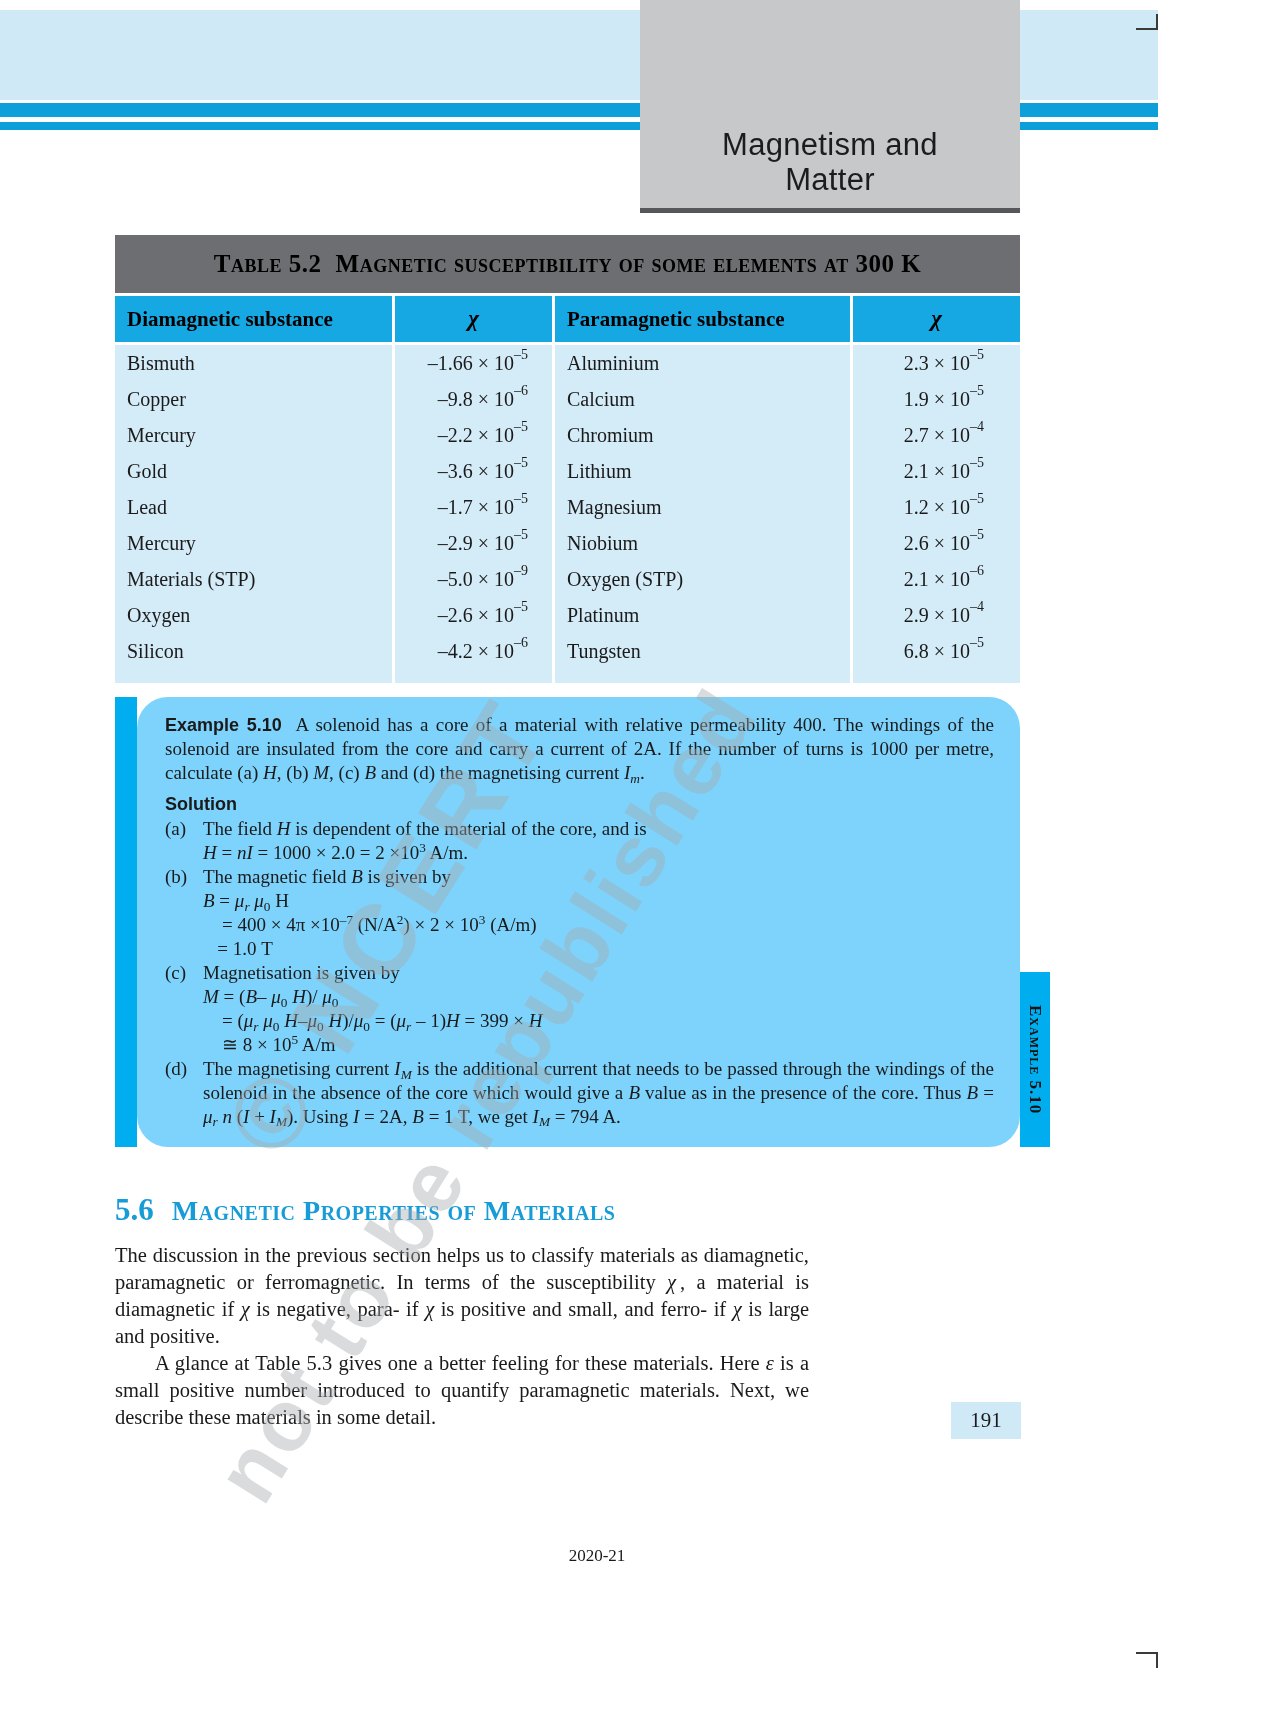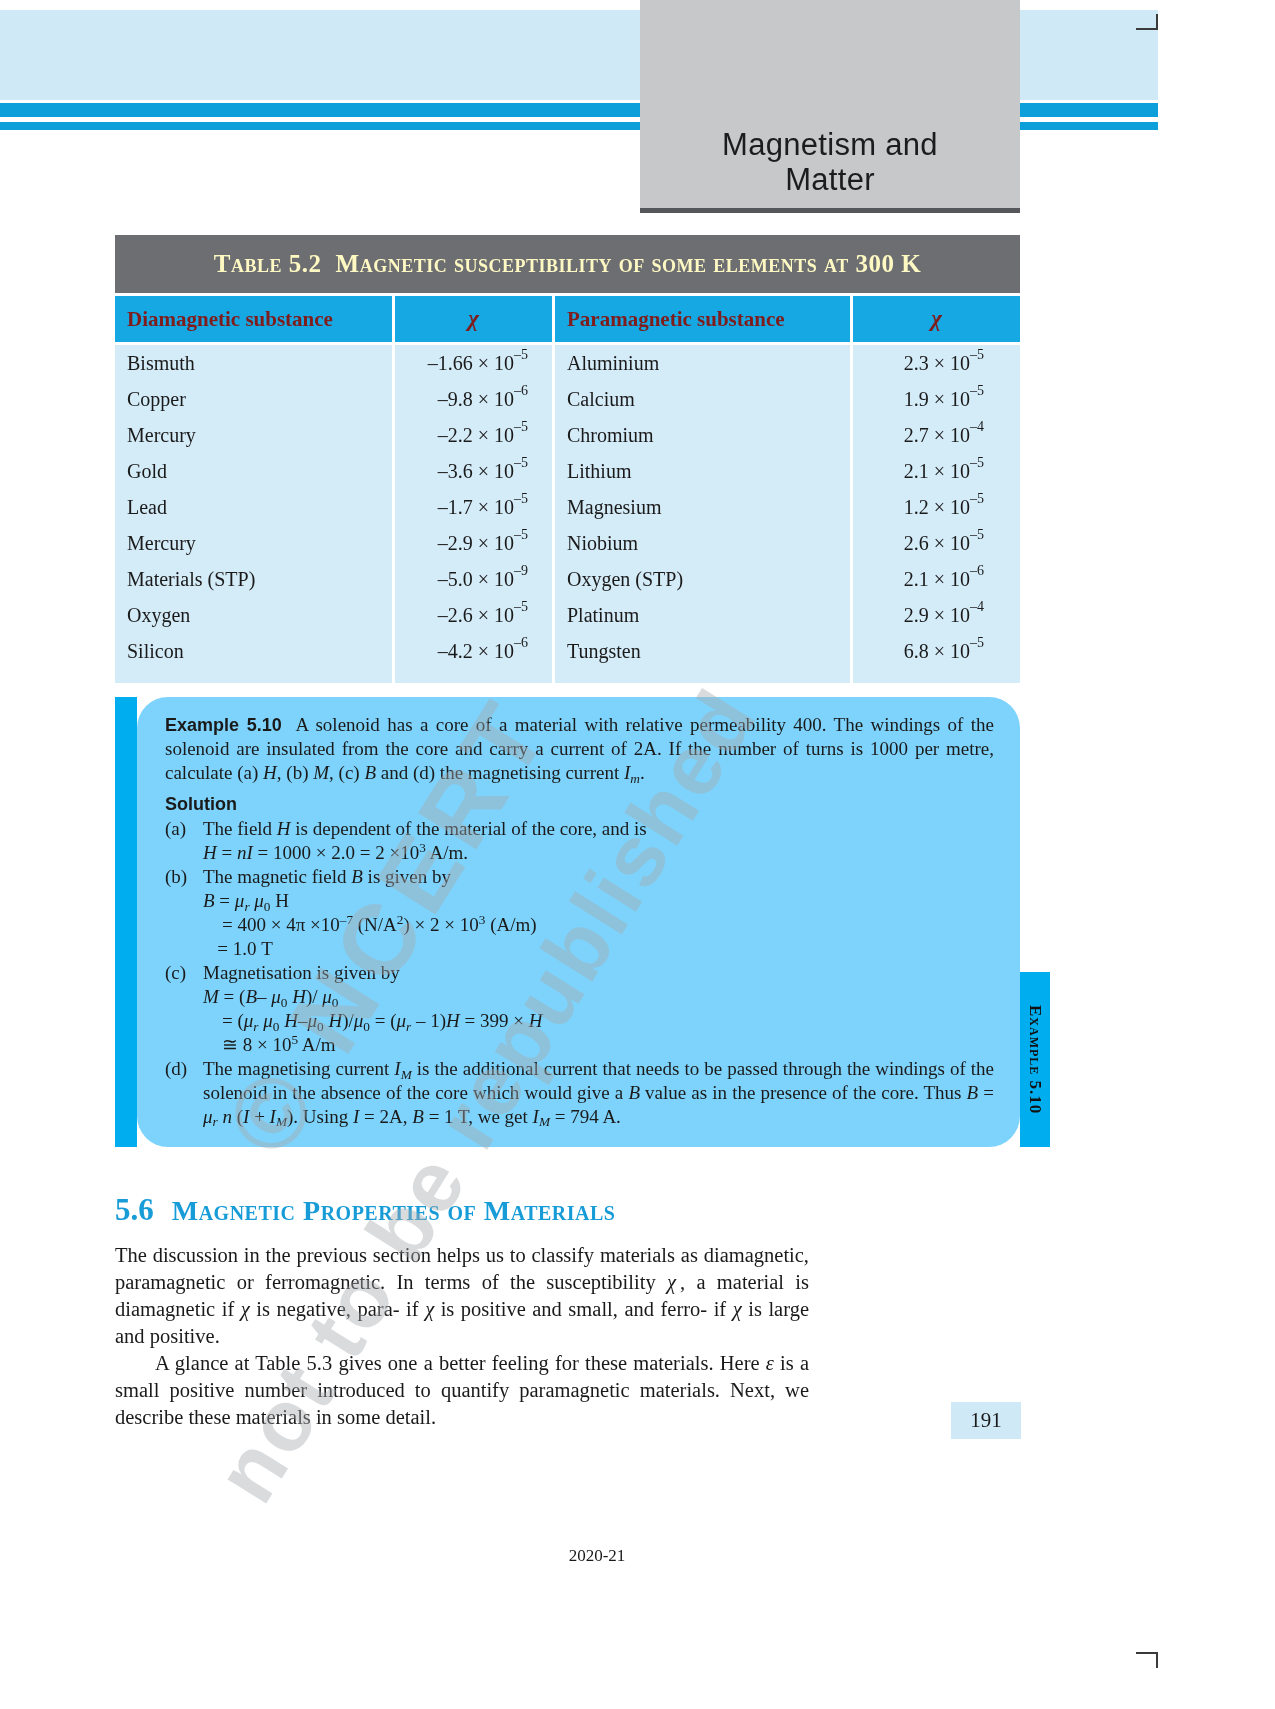--- a/index.html
+++ b/index.html
@@ -23,32 +23,32 @@
     font-family:"Liberation Sans","DejaVu Sans",sans-serif;
     font-size:31px; line-height:1.15; color:#1c1c1e; letter-spacing:.3px;
   }
   .crop-tr{ position:absolute; left:1136px; top:14px; width:22px; height:16px;
             border-right:2px solid #3a3a3a; border-bottom:2px solid #3a3a3a; }
   .crop-br{ position:absolute; left:1136px; top:1652px; width:22px; height:16px;
             border-right:2px solid #3a3a3a; border-top:2px solid #3a3a3a; }
   
   .table-block{ position:absolute; left:115px; top:235px; width:905px; }
   .table-title{
-    height:58px; background:#6d6e71; color:#fef9c3;
+    height:58px; background:#6d6e71; color:#000000;
     display:flex; align-items:center; justify-content:center; gap:14px;
     font-weight:bold; font-variant:small-caps; font-size:25px; letter-spacing:.5px;
     margin-bottom:3px;
   }
   .thead{
     display:grid; grid-template-columns:277px 157px 295px 167px; gap:3px;
     background:#ffffff; margin-bottom:3px;
   }
   .thead > div{
     background:#16a8e3; height:46px; display:flex; align-items:center;
-    font-weight:bold; font-size:21px; color:#7f1d1d;
+    font-weight:bold; font-size:21px; color:#000000;
   }
   .thead .name-h{ padding-left:12px; }
   .thead .chi-h { justify-content:center; font-style:italic; font-size:23px; }
   .tbody{ display:grid; grid-template-columns:277px 157px 295px 167px; gap:0 3px; background:#ffffff; }
   .tbody > div{
     background:#d4ebf8; height:36px; display:flex; align-items:center; font-size:20px;
   }
   .tbody .name-c{ padding-left:12px; }
   .tbody .chi-c { justify-content:flex-end; }
   .tbody .chi-dia { padding-right:24px; }

